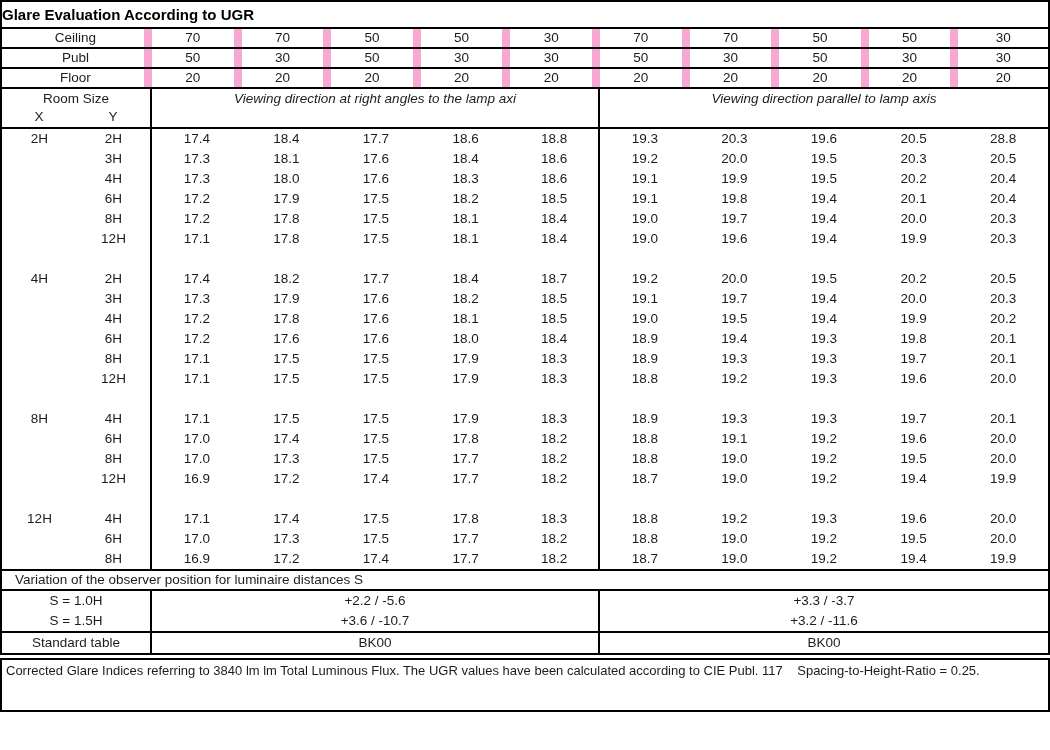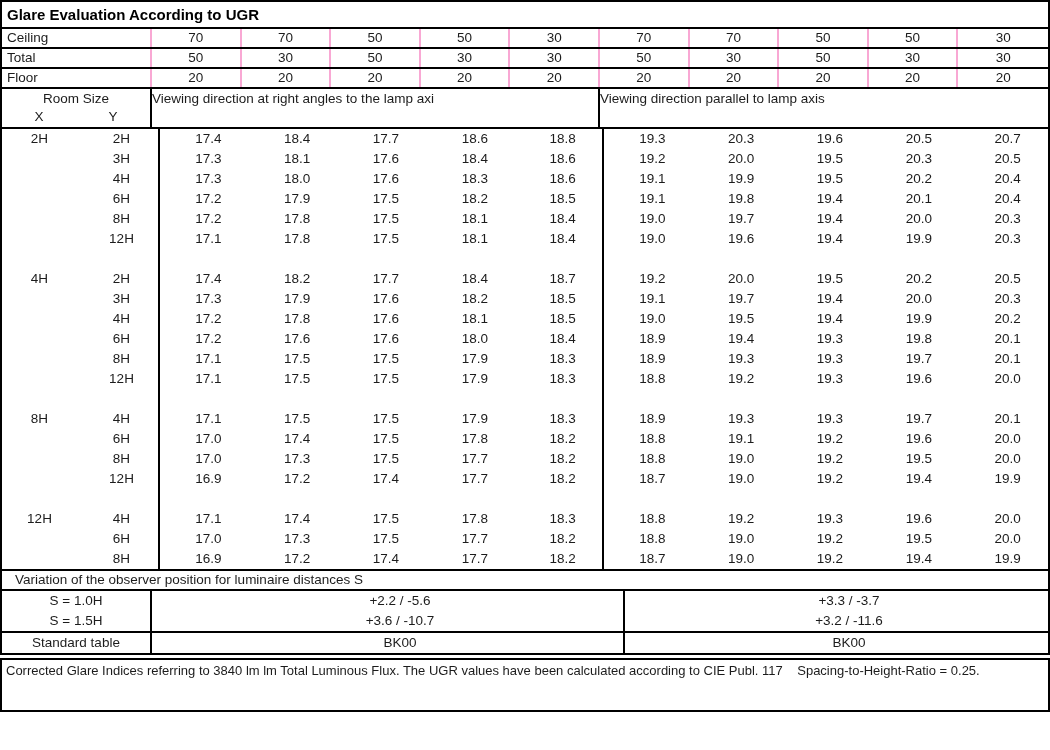--- a/index.html
+++ b/index.html
@@ -1,37 +1,37 @@
 <!DOCTYPE html>
 <html><head>
 <meta charset="utf-8">
 <style>
   html,body{margin:0;padding:0;background:#fff;}
   body{width:1050px;height:750px;font-family:"Liberation Sans",sans-serif;color:#1c1c1c;}
   .main{width:1046px;border:2px solid #000;background:#fff;}
   .cell{box-sizing:border-box;overflow:hidden;white-space:nowrap;}
   .center{text-align:center;}
-  .vline{border-right:2px solid #f9a8d4;}
+  .vline{border-right:8px solid #f9a8d4;text-align:center;}
   .vline2{border-right:2px solid #000;}
-  .title-row{height:25px;line-height:26px;font-weight:bold;font-size:15px;padding-left:5px;border-bottom:2px solid #000;color:#000;}
+  .title-row{height:25px;line-height:26px;font-weight:bold;font-size:15px;border-bottom:2px solid #000;color:#000;}
   .grid11{display:grid;grid-template-columns:150px repeat(10,1fr);}
   .grid12{display:grid;grid-template-columns:75px 75px repeat(10,1fr);}
   .grid3{display:grid;grid-template-columns:150px 448px 1fr;}
   .surface-row{height:18px;line-height:18px;font-size:13.5px;border-bottom:2px solid #000;}
   .label-cell{padding-left:5px;}
   .header-row{height:38px;border-bottom:2px solid #000;font-size:13.5px;}
   .rs-title{height:19px;line-height:20px;text-align:center;}
   .rs-xy{height:19px;line-height:18px;display:flex;}
   .rs-xy span{flex:1;text-align:center;}
-  .group-cell{text-align:left;line-height:19px;}
-  .data-row{height:20px;line-height:20px;font-size:13.5px;gap:8px;}
+  .group-cell{text-align:center;line-height:19px;font-style:italic;}
+  .data-row{height:20px;line-height:20px;font-size:13.5px;}
   #data-area{border-bottom:2px solid #000;}
   .variation-title{height:18px;line-height:18px;font-size:13.5px;padding-left:13px;border-bottom:2px solid #000;}
   #variation-rows{border-bottom:2px solid #000;}
-  .var-row,.sum-row{height:20px;line-height:20px;font-size:13.5px;gap:25px;}
+  .var-row,.sum-row{height:20px;line-height:20px;font-size:13.5px;}
   .footer-box{width:1038px;border:2px solid #000;margin-top:3px;height:46px;padding:2px 4px;font-size:13px;line-height:18px;white-space:pre-wrap;}
 </style>
 </head>
 <body>
 
 <div class="main">
   <div class="title-row">Glare Evaluation According to UGR</div>
 
   <div id="surface-rows">
       <div class="grid11 surface-row">
@@ -41,21 +41,21 @@
         <div class="cell center vline">50</div>
         <div class="cell center vline">50</div>
         <div class="cell center vline">30</div>
         <div class="cell center vline">70</div>
         <div class="cell center vline">70</div>
         <div class="cell center vline">50</div>
         <div class="cell center vline">50</div>
         <div class="cell center">30</div>
       </div>
       <div class="grid11 surface-row">
-        <div class="cell label-cell vline">Total</div>
+        <div class="cell label-cell vline">Publ</div>
         <div class="cell center vline">50</div>
         <div class="cell center vline">30</div>
         <div class="cell center vline">50</div>
         <div class="cell center vline">30</div>
         <div class="cell center vline">30</div>
         <div class="cell center vline">50</div>
         <div class="cell center vline">30</div>
         <div class="cell center vline">50</div>
         <div class="cell center vline">30</div>
         <div class="cell center">30</div>
@@ -93,21 +93,21 @@
         <div class="cell center vline2">2H</div>
         <div class="cell center">17.4</div>
         <div class="cell center">18.4</div>
         <div class="cell center">17.7</div>
         <div class="cell center">18.6</div>
         <div class="cell center vline2">18.8</div>
         <div class="cell center">19.3</div>
         <div class="cell center">20.3</div>
         <div class="cell center">19.6</div>
         <div class="cell center">20.5</div>
-        <div class="cell center">20.7</div>
+        <div class="cell center">28.8</div>
       </div>
       <div class="grid12 data-row">
         <div class="cell center"></div>
         <div class="cell center vline2">3H</div>
         <div class="cell center">17.3</div>
         <div class="cell center">18.1</div>
         <div class="cell center">17.6</div>
         <div class="cell center">18.4</div>
         <div class="cell center vline2">18.6</div>
         <div class="cell center">19.2</div>

